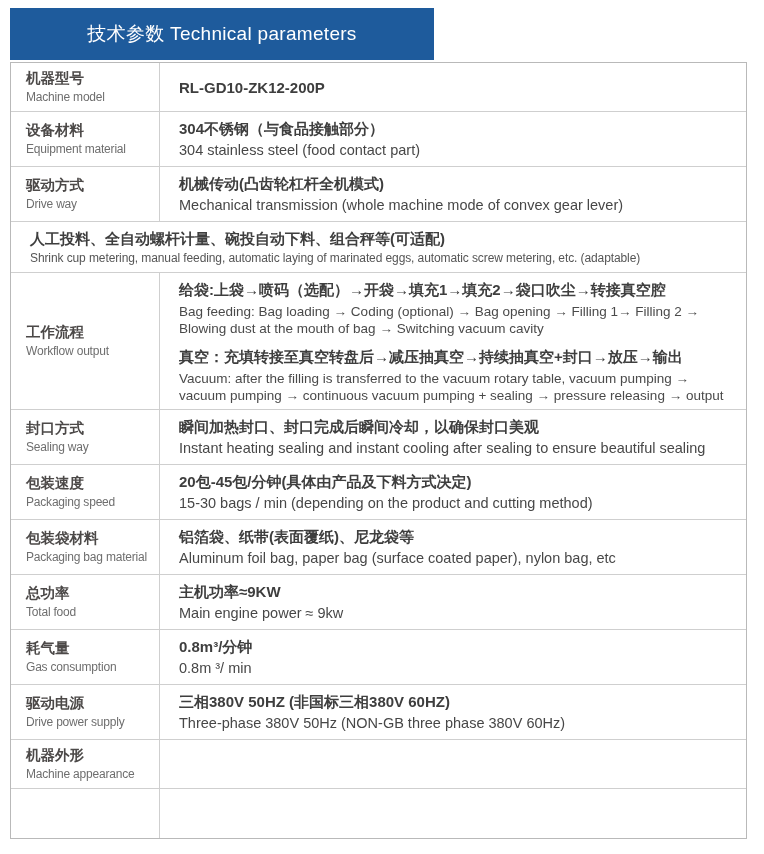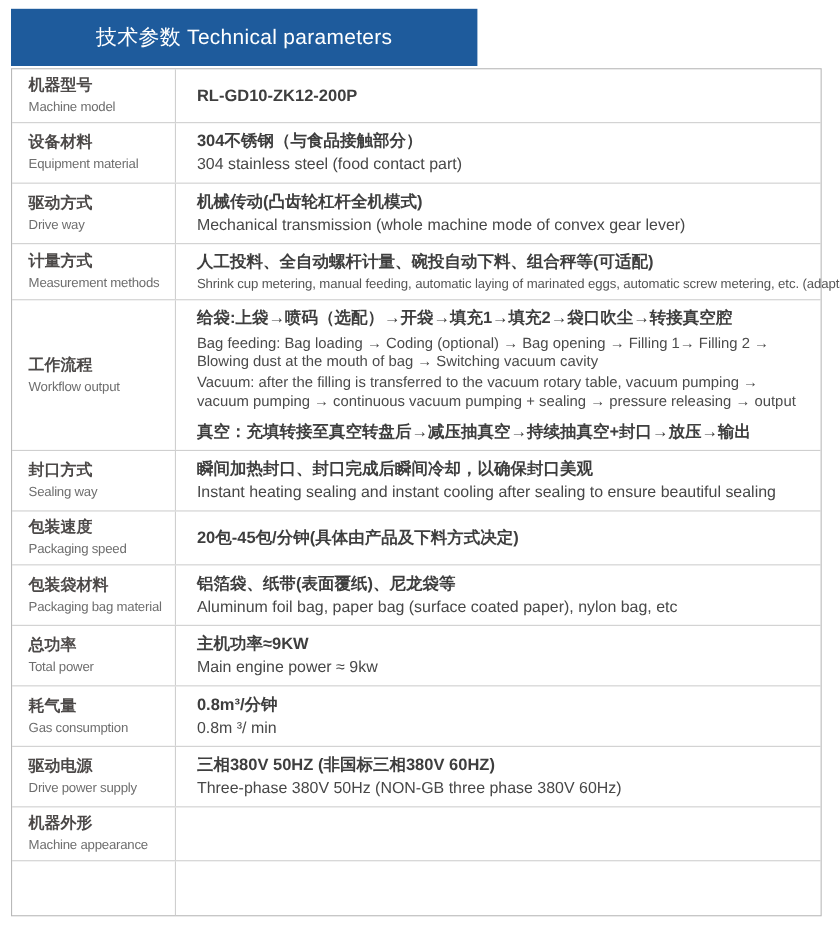--- a/index.html
+++ b/index.html
@@ -105,74 +105,71 @@
       <div class="cell label">
         <div class="label-cn">驱动方式</div>
         <div class="label-en">Drive way</div>
       </div>
       <div class="cell value">
         <div class="line cn">机械传动(凸齿轮杠杆全机模式)</div>
         <div class="line en">Mechanical transmission (whole machine mode of convex gear lever)</div>
       </div>
     </div>
     <div class="row">
-      <div class="cell label">
-        <div class="label-cn">计量方式</div>
-        <div class="label-en">Measurement methods</div>
-      </div>
       <div class="cell value">
         <div class="line cn">人工投料、全自动螺杆计量、碗投自动下料、组合秤等(可适配)</div>
         <div class="line en-small">Shrink cup metering, manual feeding, automatic laying of marinated eggs, automatic screw metering, etc. (adaptable)</div>
       </div>
     </div>
     <div class="row">
       <div class="cell label">
         <div class="label-cn">工作流程</div>
         <div class="label-en">Workflow output</div>
       </div>
       <div class="cell value">
         <div class="line cn">给袋:上袋→喷码（选配）→开袋→填充1→填充2→袋口吹尘→转接真空腔</div>
         <div class="line en-flow">Bag feeding: Bag loading → Coding (optional) → Bag opening → Filling 1→ Filling 2 → Blowing dust at the mouth of bag → Switching vacuum cavity</div>
+        <div class="line cn">真空：充填转接至真空转盘后→减压抽真空→持续抽真空+封口→放压→输出</div>
         <div class="line en-flow">Vacuum: after the filling is transferred to the vacuum rotary table, vacuum pumping → vacuum pumping → continuous vacuum pumping + sealing → pressure releasing → output</div>
-        <div class="line cn">真空：充填转接至真空转盘后→减压抽真空→持续抽真空+封口→放压→输出</div>
       </div>
     </div>
     <div class="row">
       <div class="cell label">
         <div class="label-cn">封口方式</div>
         <div class="label-en">Sealing way</div>
       </div>
       <div class="cell value">
         <div class="line cn">瞬间加热封口、封口完成后瞬间冷却，以确保封口美观</div>
         <div class="line en">Instant heating sealing and instant cooling after sealing to ensure beautiful sealing</div>
       </div>
     </div>
     <div class="row">
       <div class="cell label">
         <div class="label-cn">包装速度</div>
         <div class="label-en">Packaging speed</div>
       </div>
       <div class="cell value">
         <div class="line cn">20包-45包/分钟(具体由产品及下料方式决定)</div>
+        <div class="line en">15-30 bags / min (depending on the product and cutting method)</div>
       </div>
     </div>
     <div class="row">
       <div class="cell label">
         <div class="label-cn">包装袋材料</div>
         <div class="label-en">Packaging bag material</div>
       </div>
       <div class="cell value">
         <div class="line cn">铝箔袋、纸带(表面覆纸)、尼龙袋等</div>
         <div class="line en">Aluminum foil bag, paper bag (surface coated paper), nylon bag, etc</div>
       </div>
     </div>
     <div class="row">
       <div class="cell label">
         <div class="label-cn">总功率</div>
-        <div class="label-en">Total power</div>
+        <div class="label-en">Total food</div>
       </div>
       <div class="cell value">
         <div class="line cn">主机功率≈9KW</div>
         <div class="line en">Main engine power ≈ 9kw</div>
       </div>
     </div>
     <div class="row">
       <div class="cell label">
         <div class="label-cn">耗气量</div>
         <div class="label-en">Gas consumption</div>

